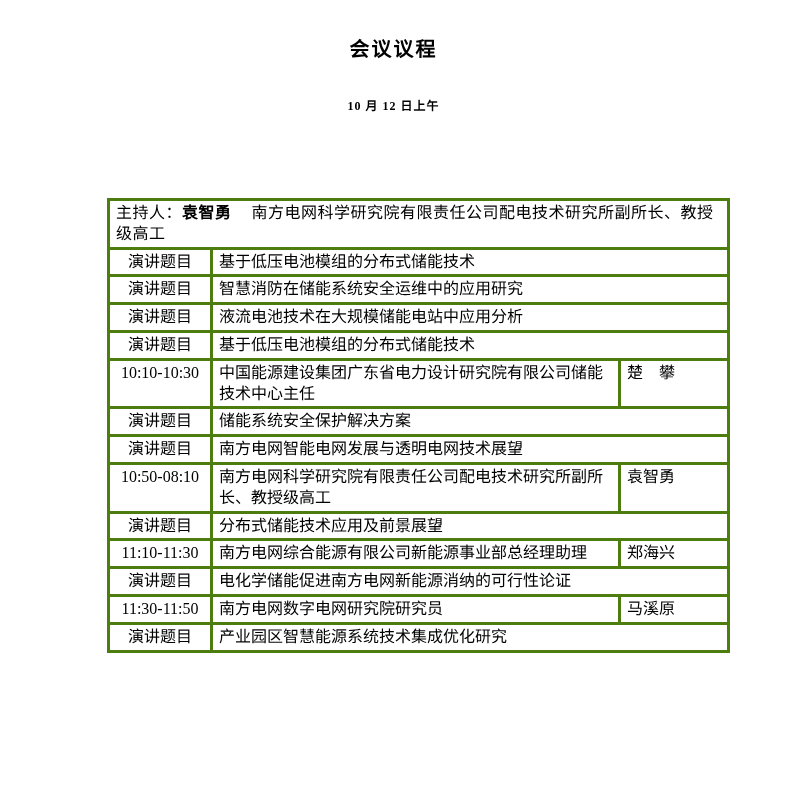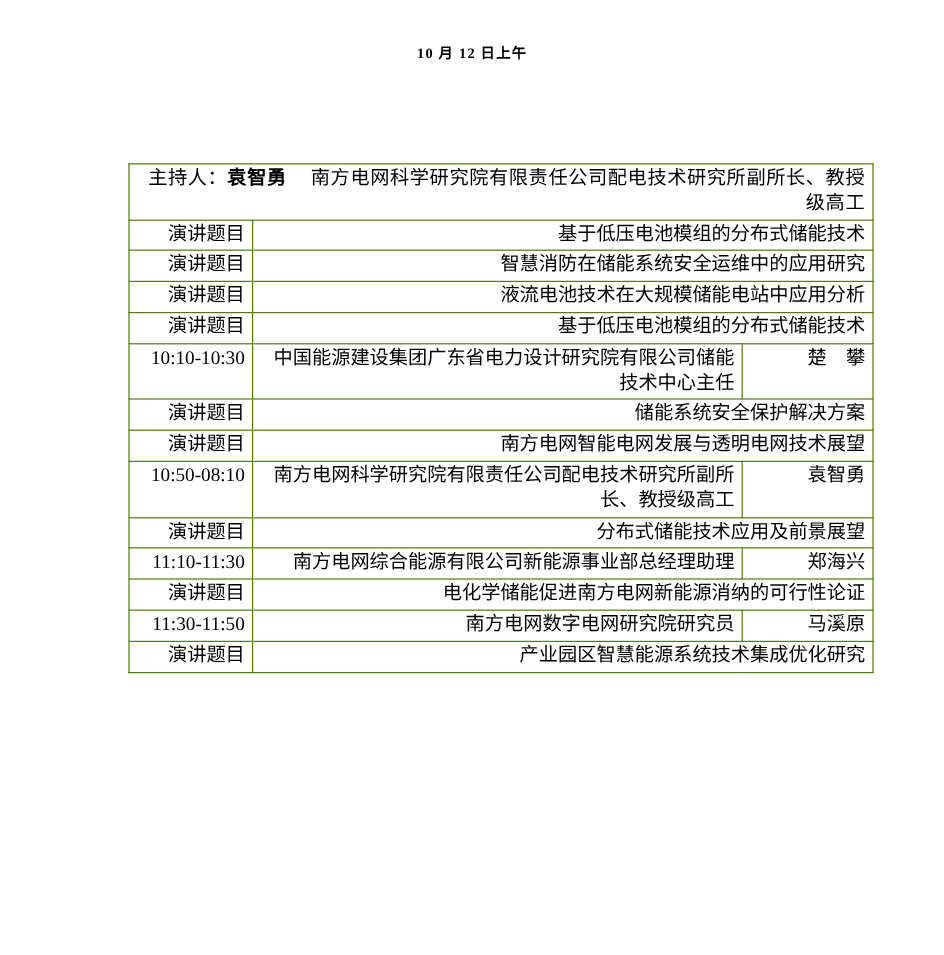--- a/index.html
+++ b/index.html
@@ -38,25 +38,24 @@
     table-layout: fixed;
     width: 620px;
     margin: 84px 0 0 107px;
     font-size: 16px;
     line-height: 1.3;
   }
   table.agenda col.c1 { width: 103px; }
   table.agenda col.c2 { width: 408px; }
   table.agenda col.c3 { width: 109px; }
   table.agenda td {
-    border: 1px solid #4d7c0f;
+    border: 3px solid #4d7c0f;
     vertical-align: top;
     padding: 2px 6px;
     overflow: hidden;
-    text-align: right;
   }
   td.label-cell, td.time-cell {
     text-align: center;
     padding-left: 2px;
     padding-right: 2px;
     white-space: nowrap;
   }
   td.moderator-cell {
     padding-left: 8px;
     letter-spacing: 0.5px;
@@ -67,20 +66,21 @@
     margin-right: 20px;
   }
   td.text-cell { padding-left: 8px; }
   td.speaker-cell { padding-left: 9px; white-space: nowrap; }
 </style>
 </head>
 <body>
 
 <div class="page">
 
+  <div class="doc-title">会议议程</div>
 
   <div class="doc-subtitle">10 月 12 日上午</div>
 
   <table class="agenda">
     <colgroup>
       <col class="c1">
         <col class="c2">
         <col class="c3">
     </colgroup>
     <tbody>

